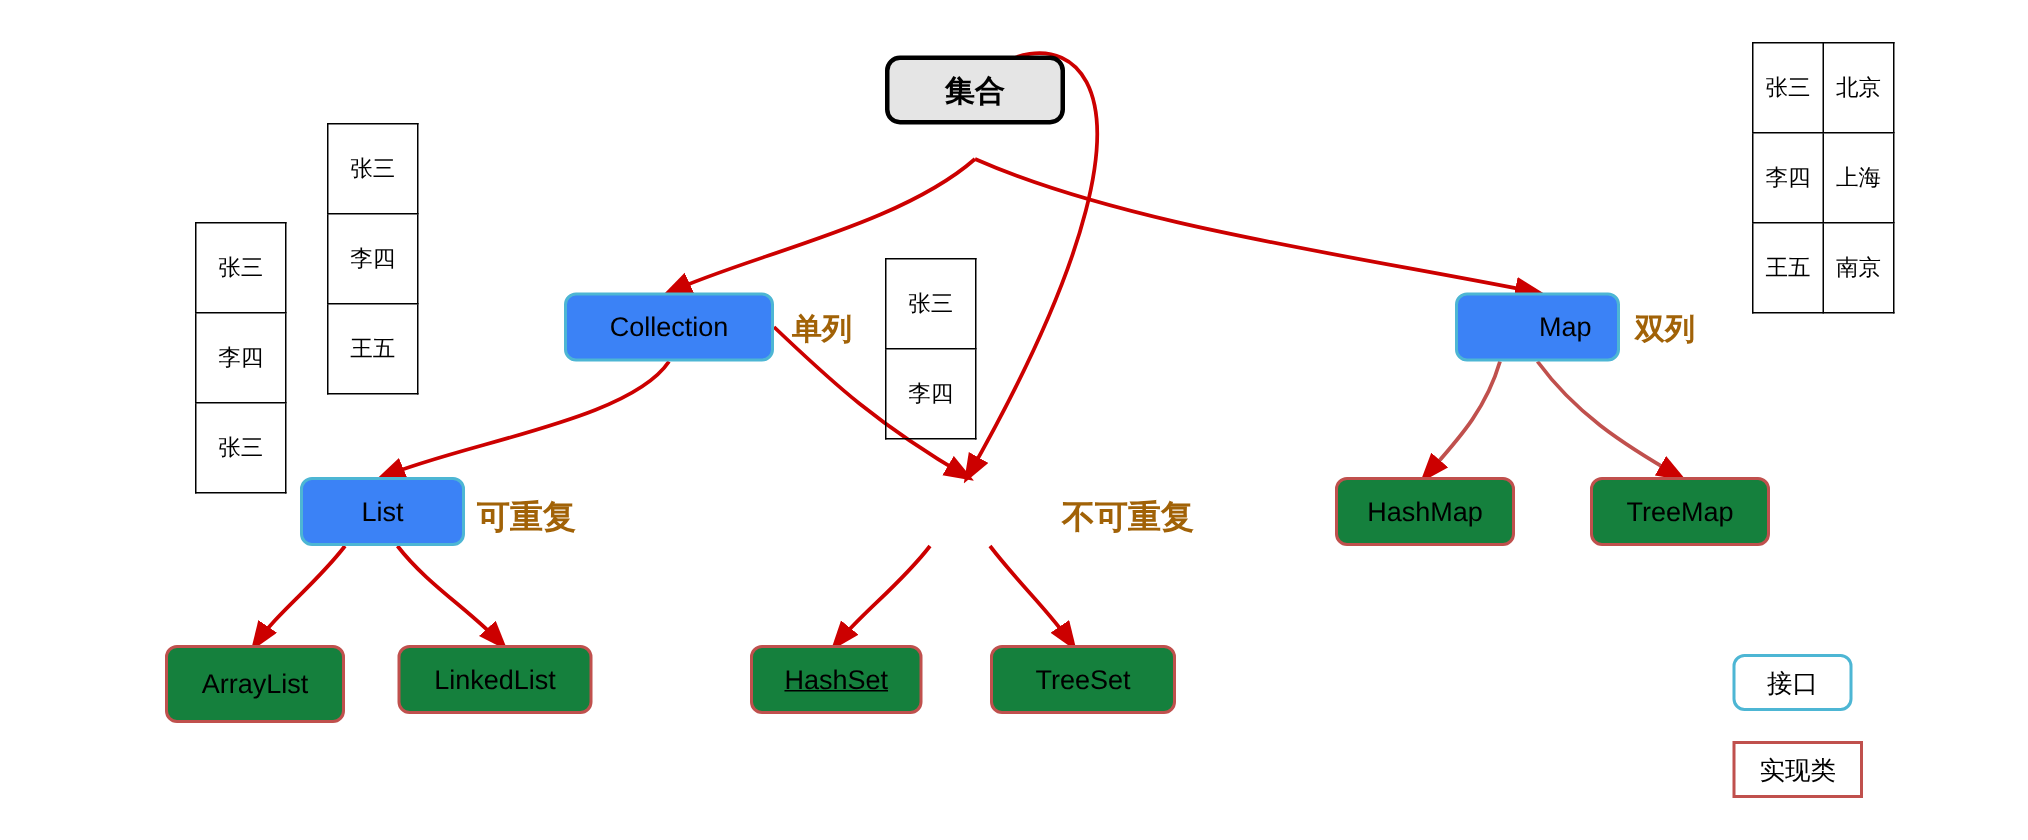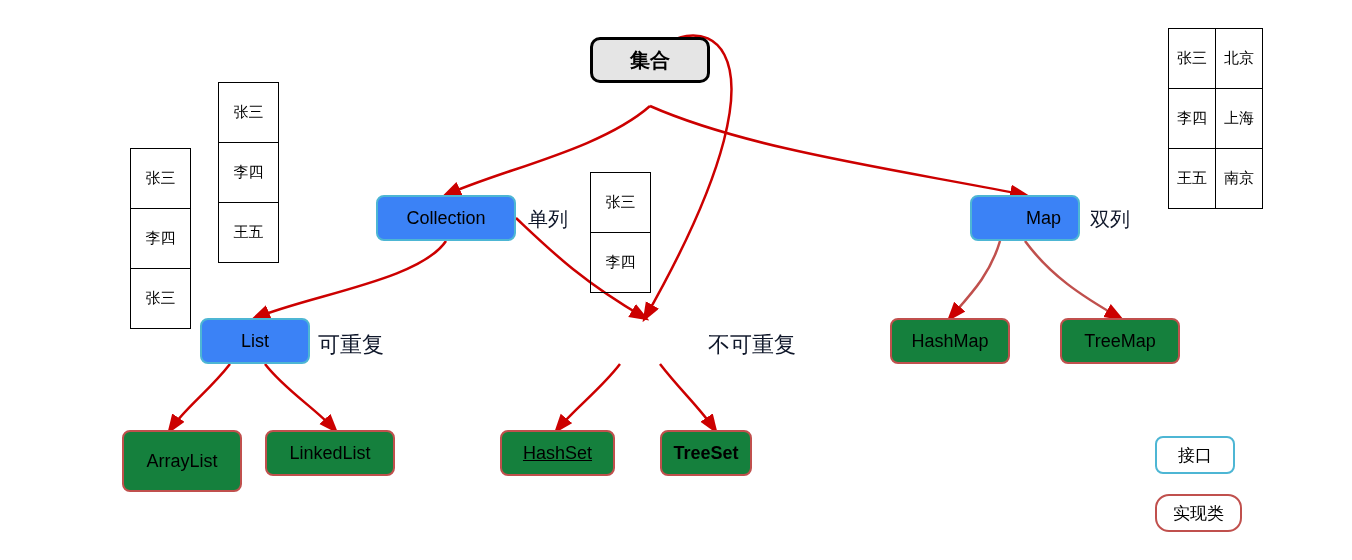--- a/index.html
+++ b/index.html
@@ -53,22 +53,22 @@
     }
     .data-table td {
       border: 1.5px solid #000;
       padding: 20px 8px;
       text-align: center;
     }
     
     .label {
       position: absolute;
       font-size: 20px;
-      color: #0f172a;
-      font-weight: 400;
+      color: #a16207;
+      font-weight: 700;
     }
     
     .legend-box {
       position: absolute;
       display: flex;
       align-items: center;
       justify-content: center;
       font-size: 16px;
       border-radius: 6px;
       padding: 4px 16px;
@@ -126,27 +126,27 @@
 
   <div class="node node-interface" style="left:970px; top:195px; width:110px; height:46px;padding-left:37px;">Map</div>
 
   <div class="node node-interface" style="left:200px; top:318px; width:110px; height:46px;">List</div>
 
 
   <div class="node node-impl" style="left:890px; top:318px; width:120px; height:46px;">HashMap</div>
 
   <div class="node node-impl" style="left:1060px; top:318px; width:120px; height:46px;">TreeMap</div>
 
-  <div class="node node-impl" style="left:110px; top:430px; width:120px; height:62px;margin-left:12px;">ArrayList</div>
+  <div class="node node-impl" style="left:110px; top:430px; width:120px; height:52px;">ArrayList</div>
 
   <div class="node node-impl" style="left:265px; top:430px; width:130px; height:46px;">LinkedList</div>
 
   <div class="node node-impl" style="left:500px; top:430px; width:115px; height:46px; text-decoration: underline;">HashSet</div>
 
-  <div class="node node-impl" style="left:660px; top:430px; width:92px; height:46px;font-weight:bold;">TreeSet</div>
+  <div class="node node-impl" style="left:660px; top:430px; width:124px; height:46px;">TreeSet</div>
 
   <span class="label" style="left:528px; top:206px;">单列</span>
   <span class="label" style="left:1090px; top:206px;">双列</span>
   <span class="label" style="left:318px; top:330px; font-size:22px;">可重复</span>
   <span class="label" style="left:708px; top:330px; font-size:22px;">不可重复</span>
 
   <table class="data-table" style="left:1168px; top:28px;">
     <tbody>
         <tr>
       <td>张三</td>
@@ -198,17 +198,17 @@
         </tr>
     <tr>
           <td>李四</td>
         </tr>
   </tbody>
     </table>
 
   <div class="legend-box" style="left:1155px; top:436px; border: 2px solid #4db6d4; border-radius:8px; min-width:80px; height:38px;">
     <span style="font-size:17px;">接口</span>
   </div>
-  <div class="legend-box" style="left:1155px; top:494px; border: 2px solid #c0504d; border-radius:14px; min-width:80px; height:38px;">
+  <div class="legend-box" style="left:1155px; top:494px; border: 2px solid #c0504d; border-radius:0; min-width:80px; height:38px;">
     <span style="font-size:17px;">实现类</span>
   </div>
 
 </div>
 
 </body></html>

